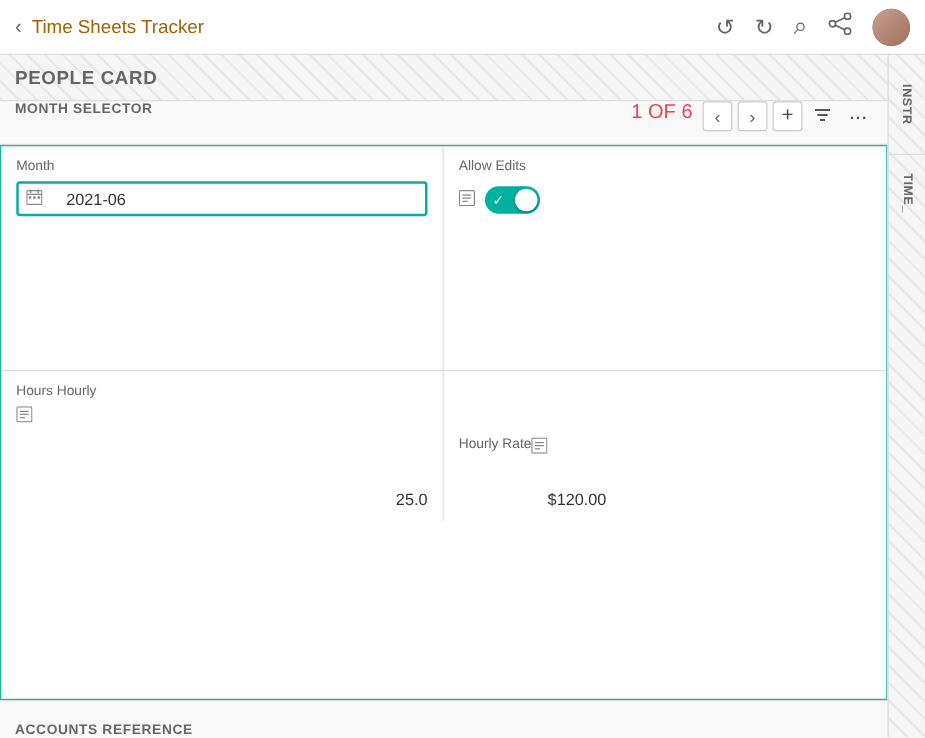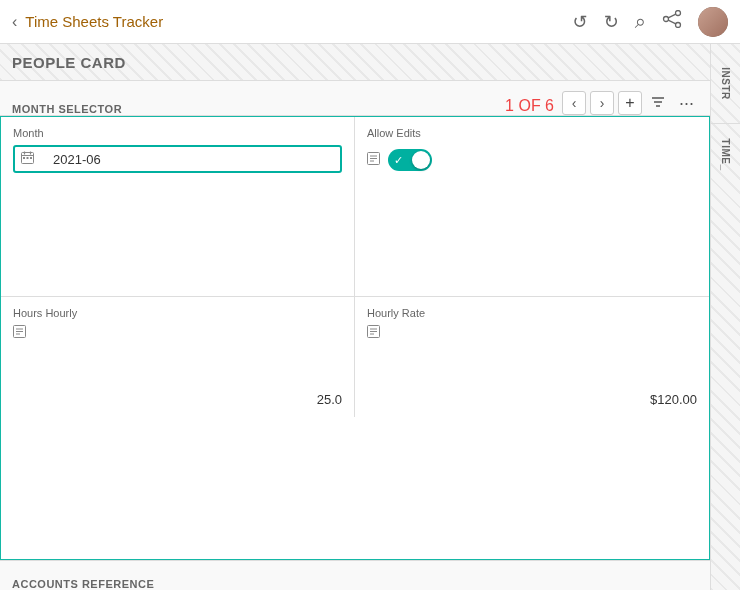--- a/index.html
+++ b/index.html
@@ -100,21 +100,21 @@
       font-size: 15px;
       font-weight: 600;
       color: #666;
       letter-spacing: 0.5px;
       text-transform: uppercase;
     }
 
     .month-selector-header {
       height: 36px;
       display: flex;
-      align-items: flex-end;
+      align-items: flex-start;
       padding: 0 12px;
       background: #f9f9f9;
       border-top: 1px solid #ddd;
       border-bottom: 1px solid #ddd;
     }
     .month-selector-label {
       font-size: 11px;
       font-weight: 600;
       color: #666;
       letter-spacing: 0.5px;
@@ -321,22 +321,20 @@
     .hours-field {
       padding: 10px 12px;
       border-right: 1px solid #ddd;
       display: flex;
       flex-direction: column;
     }
 
     .hourly-rate-field {
       padding: 10px 12px;
       display: flex;
-      flex-direction: column;
-      justify-content: space-between;
     }
   </style>
 </head>
 <body>
 
 <div class="top-bar">
   <div class="top-bar-left">
     <span class="back-arrow">‹</span>
     <span class="app-title">Time Sheets Tracker</span>
   </div>

